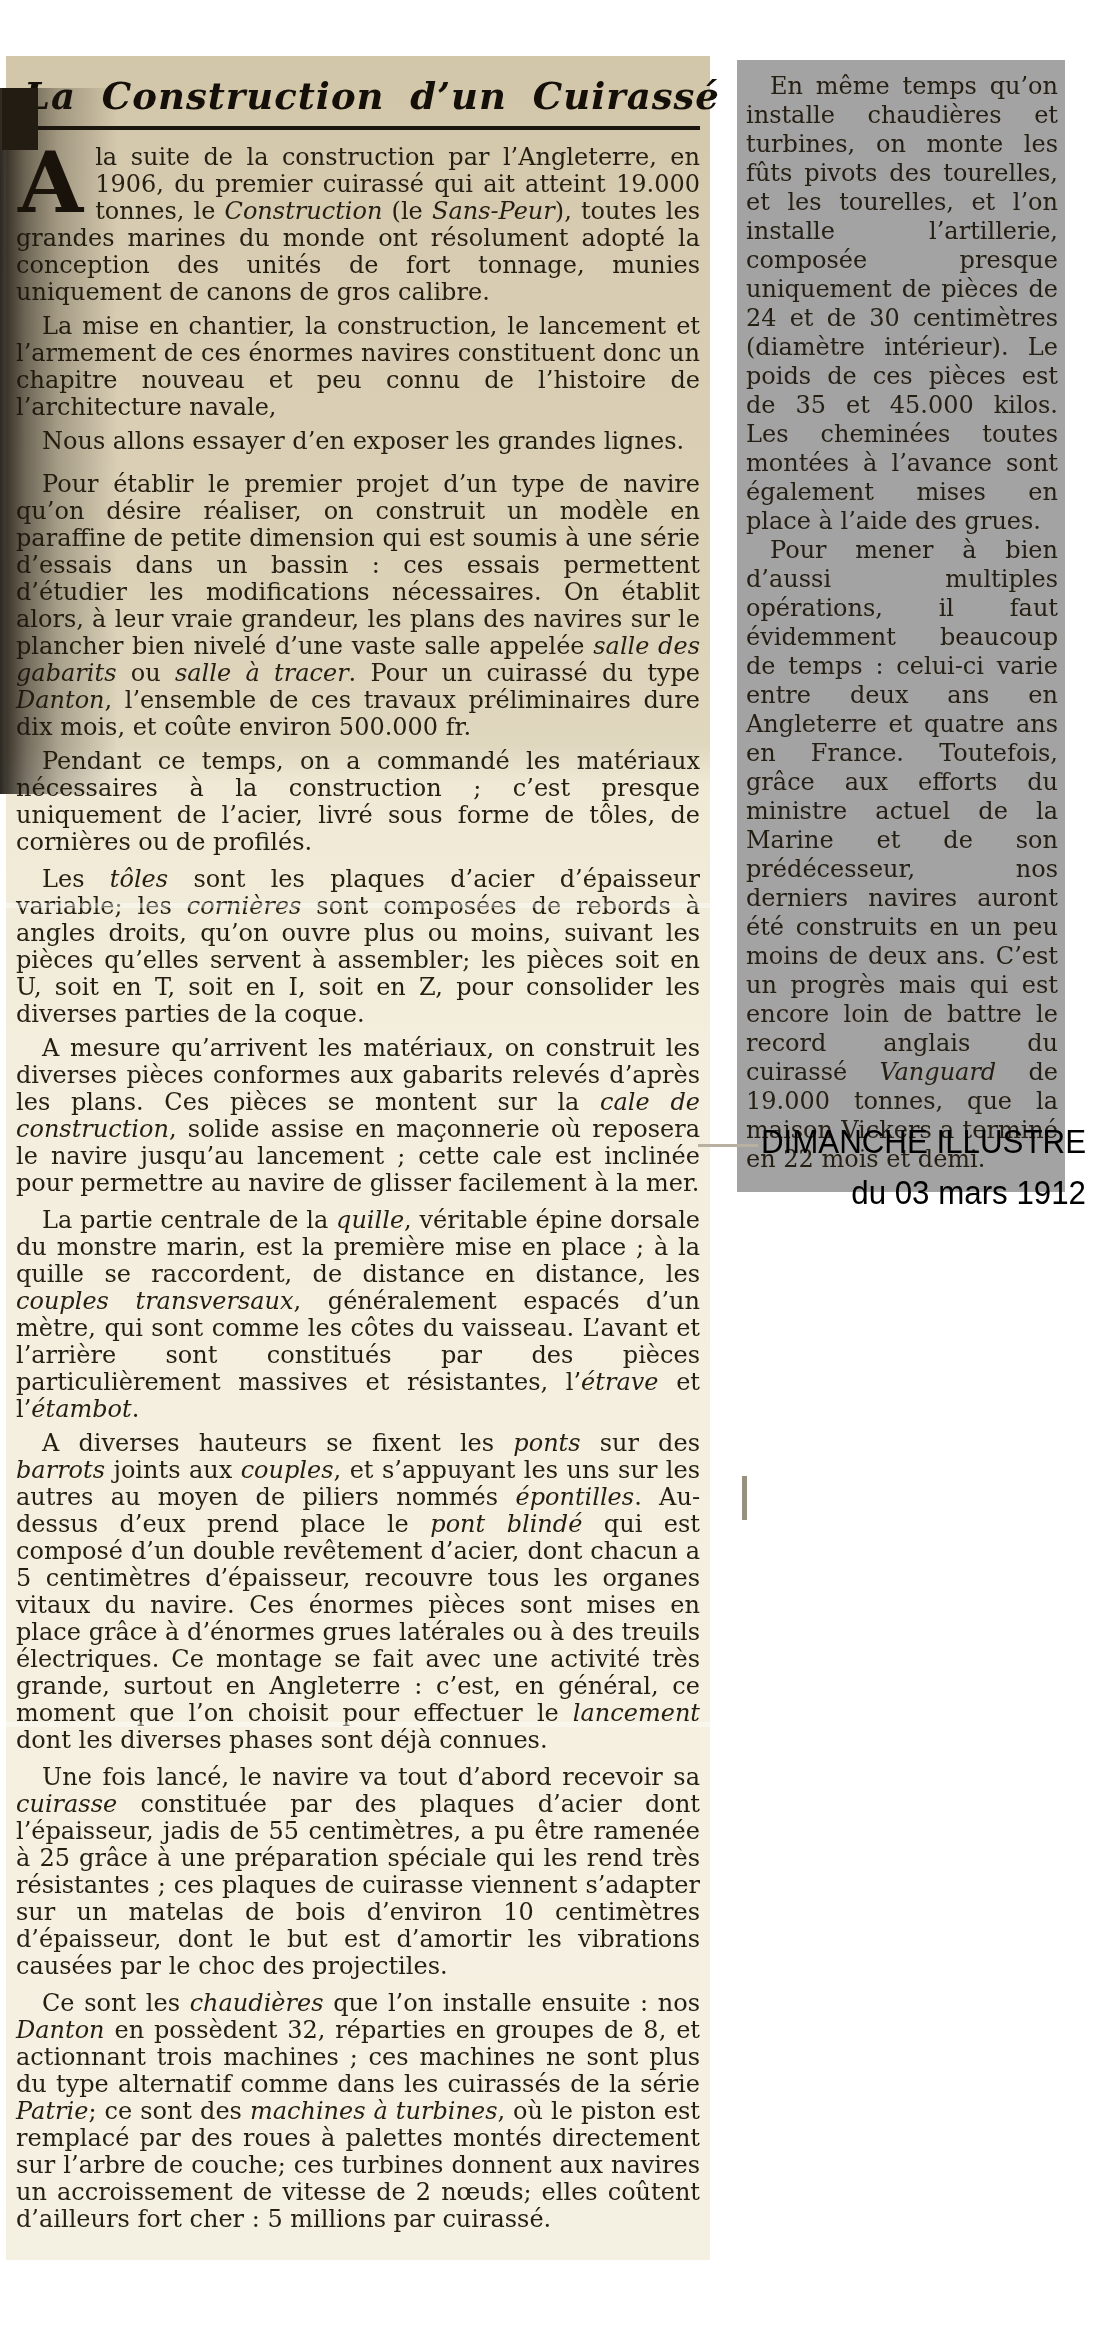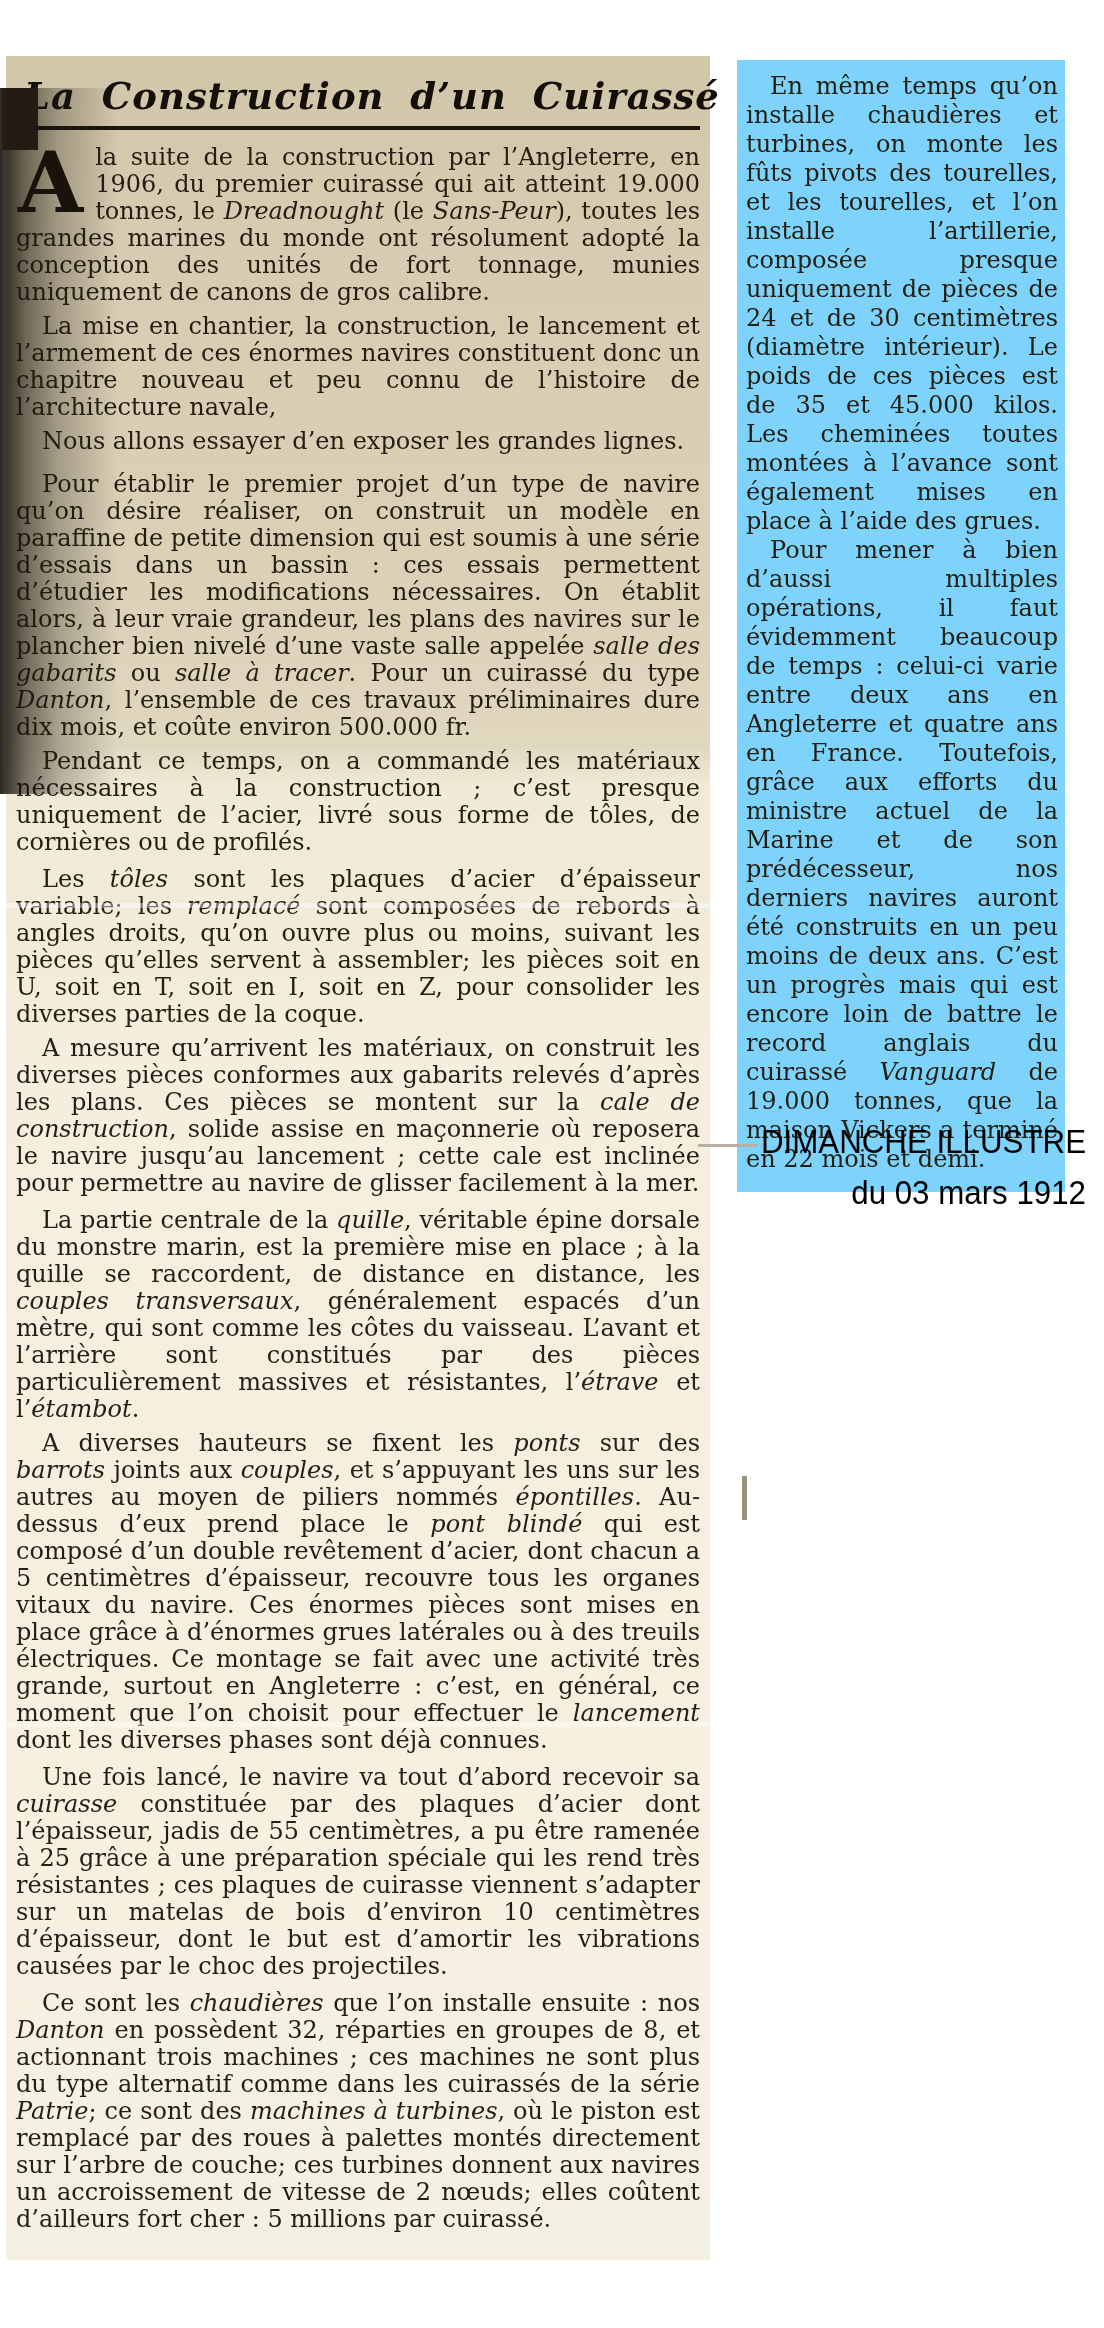--- a/index.html
+++ b/index.html
@@ -39,48 +39,48 @@
   .seam{position:absolute;left:6px;width:704px;height:5px;
         background:rgba(255,255,255,0.40);pointer-events:none;}
   .seam.s1{top:903px;} .seam.s2{top:1722px;}
 
   
   .mark-h{position:absolute;left:698px;top:1144px;width:60px;height:3px;background:#b8b1a1;}
   .mark-v{position:absolute;left:742px;top:1476px;width:5px;height:44px;background:#97917f;}
 
   
   .right-col{position:absolute;left:737px;top:60px;width:328px;box-sizing:border-box;
-             padding:12px 7px 18px 9px;background:#7dd3fc;
+             padding:12px 7px 18px 9px;background:#a3a3a3;
              font-family:"DejaVu Serif",serif;font-size:24px;line-height:29px;
              text-align:justify;color:#251e12;}
   .rp{margin:0;text-indent:24px;}
 
   
   .caption{position:absolute;left:724px;top:1088px;width:362px;text-align:right;
            font-family:"Liberation Sans",sans-serif;font-size:34px;line-height:51px;
            color:#000000;letter-spacing:0px;margin-top:28px;}
   .caption .cap-line{transform:scaleX(0.92);transform-origin:right center;}
 </style>
 </head>
 <body>
 
 <div class="page">
 
   <div class="left-col">
     <div class="title">La Construction d’un Cuirassé</div>
     <div class="title-rule"></div>
 
     <p class="lp first">
-      <span class="drop-cap">A</span><span>la suite de la construction par l’Angleterre, en 1906, du premier cuirassé qui ait atteint 19.000 tonnes, le <i>Dreadnought</i> (le <i>Sans-Peur</i>), toutes les grandes marines du monde ont résolument adopté la conception des unités de fort tonnage, munies uniquement de canons de gros calibre.</span>
+      <span class="drop-cap">A</span><span>la suite de la construction par l’Angleterre, en 1906, du premier cuirassé qui ait atteint 19.000 tonnes, le <i>Construction</i> (le <i>Sans-Peur</i>), toutes les grandes marines du monde ont résolument adopté la conception des unités de fort tonnage, munies uniquement de canons de gros calibre.</span>
     </p>
     <p class="lp">La mise en chantier, la construction, le lancement et l’armement de ces énormes navires constituent donc un chapitre nouveau et peu connu de l’histoire de l’architecture navale,</p>
     <p class="lp">Nous allons essayer d’en exposer les grandes lignes.</p>
     <p class="lp gap-lg">Pour établir le premier projet d’un type de navire qu’on désire réaliser, on construit un modèle en paraffine de petite dimension qui est soumis à une série d’essais dans un bassin : ces essais permettent d’étudier les modifications nécessaires. On établit alors, à leur vraie grandeur, les plans des navires sur le plancher bien nivelé d’une vaste salle appelée <i>salle des gabarits</i> ou <i>salle à tracer</i>. Pour un cuirassé du type <i>Danton</i>, l’ensemble de ces travaux préliminaires dure dix mois, et coûte environ 500.000 fr.</p>
     <p class="lp">Pendant ce temps, on a commandé les matériaux nécessaires à la construction ; c’est presque uniquement de l’acier, livré sous forme de tôles, de cornières ou de profilés.</p>
-    <p class="lp gap-sm">Les <i>tôles</i> sont les plaques d’acier d’épaisseur variable; les <i>remplacé</i> sont composées de rebords à angles droits, qu’on ouvre plus ou moins, suivant les pièces qu’elles servent à assembler; les pièces soit en U, soit en T, soit en I, soit en Z, pour consolider les diverses parties de la coque.</p>
+    <p class="lp gap-sm">Les <i>tôles</i> sont les plaques d’acier d’épaisseur variable; les <i>cornières</i> sont composées de rebords à angles droits, qu’on ouvre plus ou moins, suivant les pièces qu’elles servent à assembler; les pièces soit en U, soit en T, soit en I, soit en Z, pour consolider les diverses parties de la coque.</p>
     <p class="lp">A mesure qu’arrivent les matériaux, on construit les diverses pièces conformes aux gabarits relevés d’après les plans. Ces pièces se montent sur la <i>cale de construction</i>, solide assise en maçonnerie où reposera le navire jusqu’au lancement ; cette cale est inclinée pour permettre au navire de glisser facilement à la mer.</p>
     <p class="lp gap-sm">La partie centrale de la <i>quille</i>, véritable épine dorsale du monstre marin, est la première mise en place ; à la quille se raccordent, de distance en distance, les <i>couples transversaux</i>, généralement espacés d’un mètre, qui sont comme les côtes du vaisseau. L’avant et l’arrière sont constitués par des pièces particulièrement massives et résistantes, l’<i>étrave</i> et l’<i>étambot</i>.</p>
     <p class="lp">A diverses hauteurs se fixent les <i>ponts</i> sur des <i>barrots</i> joints aux <i>couples</i>, et s’appuyant les uns sur les autres au moyen de piliers nommés <i>épontilles</i>. Au-dessus d’eux prend place le <i>pont blindé</i> qui est composé d’un double revêtement d’acier, dont chacun a 5 centimètres d’épaisseur, recouvre tous les organes vitaux du navire. Ces énormes pièces sont mises en place grâce à d’énormes grues latérales ou à des treuils électriques. Ce montage se fait avec une activité très grande, surtout en Angleterre : c’est, en général, ce moment que l’on choisit pour effectuer le <i>lancement</i> dont les diverses phases sont déjà connues.</p>
     <p class="lp gap-sm">Une fois lancé, le navire va tout d’abord recevoir sa <i>cuirasse</i> constituée par des plaques d’acier dont l’épaisseur, jadis de 55 centimètres, a pu être ramenée à 25 grâce à une préparation spéciale qui les rend très résistantes ; ces plaques de cuirasse viennent s’adapter sur un matelas de bois d’environ 10 centimètres d’épaisseur, dont le but est d’amortir les vibrations causées par le choc des projectiles.</p>
     <p class="lp gap-sm">Ce sont les <i>chaudières</i> que l’on installe ensuite : nos <i>Danton</i> en possèdent 32, réparties en groupes de 8, et actionnant trois machines ; ces machines ne sont plus du type alternatif comme dans les cuirassés de la série <i>Patrie</i>; ce sont des <i>machines à turbines</i>, où le piston est remplacé par des roues à palettes montés directement sur l’arbre de couche; ces turbines donnent aux navires un accroissement de vitesse de 2 nœuds; elles coûtent d’ailleurs fort cher : 5 millions par cuirassé.</p>
   </div>
 
   <div class="right-col">
     <p class="rp">En même temps qu’on installe chaudières et turbines, on monte les fûts pivots des tourelles, et les tourelles, et l’on installe l’artillerie, composée presque uniquement de pièces de 24 et de 30 centimètres (diamètre intérieur). Le poids de ces pièces est de 35 et 45.000 kilos. Les cheminées toutes montées à l’avance sont également mises en place à l’aide des grues.</p>
     <p class="rp">Pour mener à bien d’aussi multiples opérations, il faut évidemment beaucoup de temps : celui-ci varie entre deux ans en Angleterre et quatre ans en France. Toutefois, grâce aux efforts du ministre actuel de la Marine et de son prédécesseur, nos derniers navires auront été construits en un peu moins de deux ans. C’est un progrès mais qui est encore loin de battre le record anglais du cuirassé <i>Vanguard</i> de 19.000 tonnes, que la maison Vickers a terminé en 22 mois et demi.</p>

